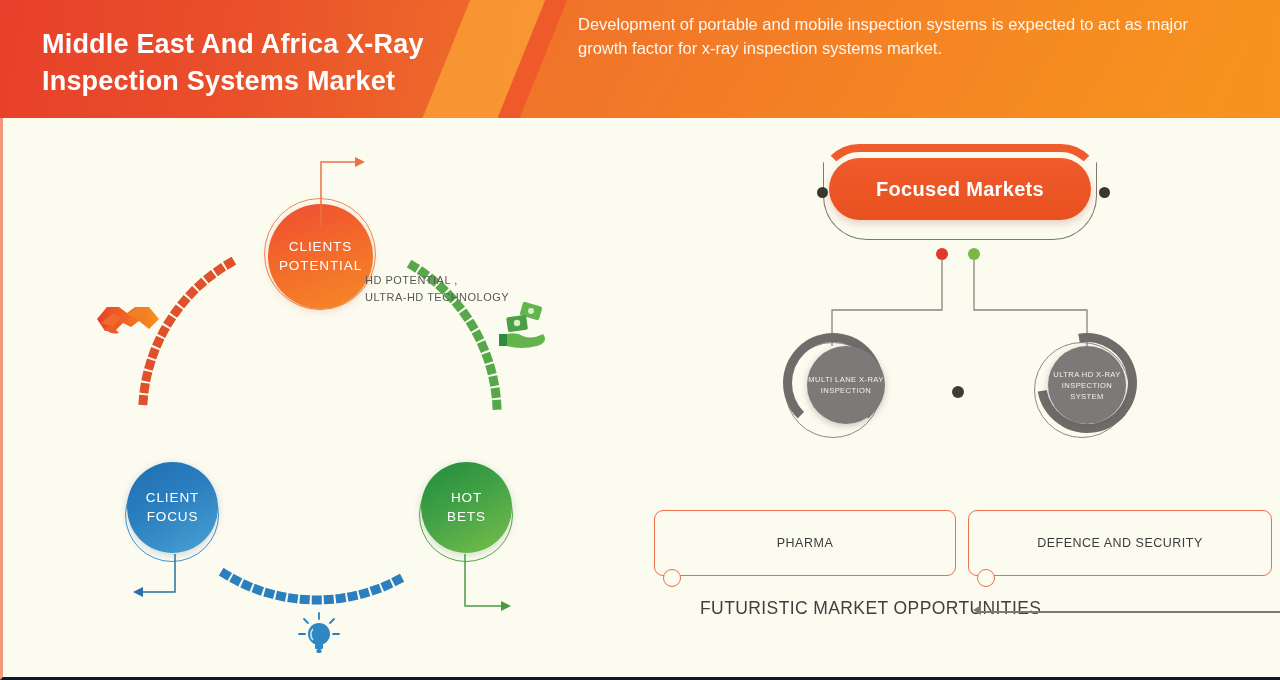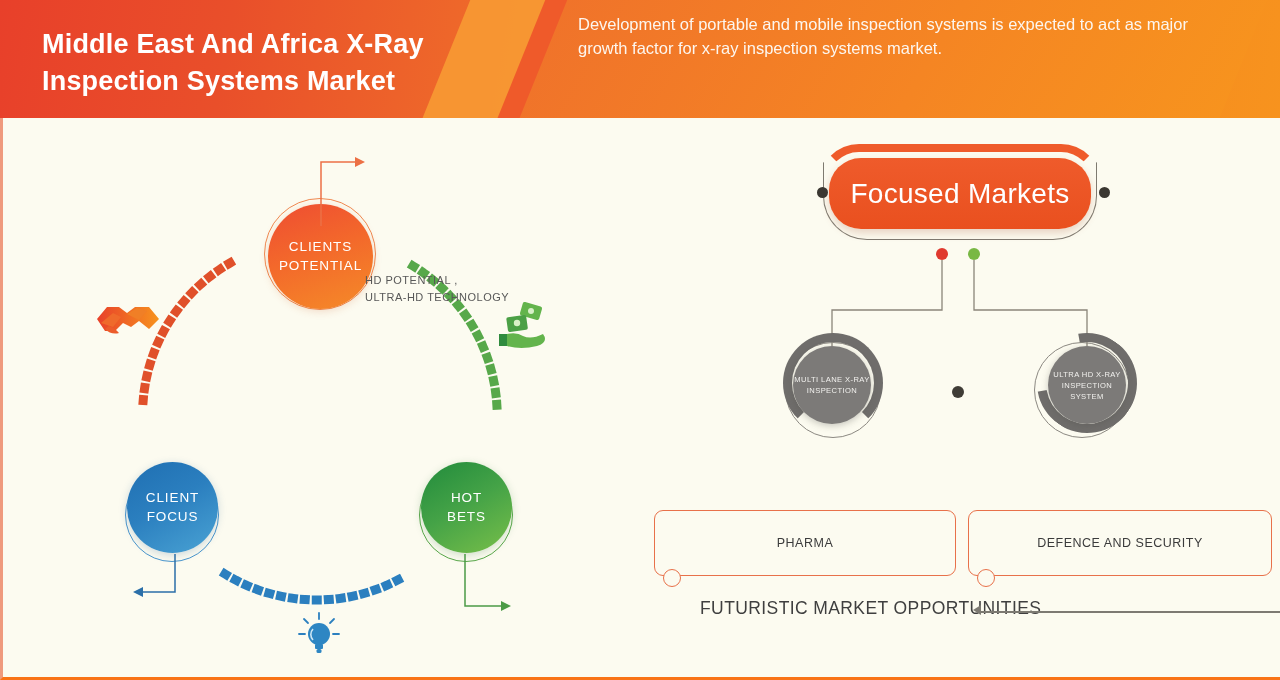--- a/index.html
+++ b/index.html
@@ -6,21 +6,21 @@
   body {
     width:1280px; height:680px;
     font-family:"Liberation Sans", sans-serif;
     background:#fcfbf0;
     overflow:hidden;
   }
   .page {
     position:relative; width:1280px; height:680px;
     background:#fcfbf0;
     border-left:3px solid #ef9a7d;
-    border-bottom:3px solid #f97316;
+    border-bottom:3px solid #0f172a;
   }
 
   
   .header {
     position:absolute; left:-3px; top:0; width:1283px; height:118px;
     background:linear-gradient(100deg,#e8402a 0%,#e94f2a 18%,#f0702a 42%,#f58220 70%,#f7931e 100%);
     overflow:hidden;
   }
   .hdr-diag1 {
     position:absolute; top:-20px; left:446px; width:90px; height:160px;
@@ -83,25 +83,25 @@
   .icon-box { position:absolute; }
 
   
   .lbl { position:absolute; color:#5d5d5d; font-size:11.5px; line-height:1.5; }
   #lbl-hd { left:362px; top:154px; letter-spacing:.5px; font-size:11px; color:#585858; }
 
   
   .right-zone { position:absolute; left:640px; top:118px; width:640px; height:562px; }
 
   .pill {
-    position:absolute; left:186px; top:40px; width:262px; height:71px;
+    position:absolute; left:186px; top:40px; width:262px; height:62px;
     background:linear-gradient(180deg,#ef5b2b 0%,#e9501f 100%);
     border-radius:32px;
     display:flex; align-items:center; justify-content:center;
-    color:#fff; font-size:28px; font-weight:normal; letter-spacing:.3px;
+    color:#fff; font-size:20px; font-weight:bold; letter-spacing:.3px;
     box-shadow:0 4px 9px rgba(160,70,30,.22);
     z-index:3;
   }
   .pill-arc-top {
     position:absolute; left:176px; top:26px; width:282px; height:60px;
     border:8px solid #ef5b2b; border-bottom-color:transparent;
     border-left-color:transparent; border-right-color:transparent;
     border-radius:40px 40px 0 0; z-index:2;
   }
   .pill-arc-bot {
@@ -124,21 +124,21 @@
     background:#7c7a78;
     display:flex; flex-direction:column; align-items:center; justify-content:center;
     color:#f2f1ee; font-size:7.6px; line-height:1.45; letter-spacing:.4px;
     text-align:center;
     box-shadow:0 2px 7px rgba(80,78,74,.3);
     z-index:3;
   }
   .garc-thick { position:absolute; border-radius:50%; z-index:2; }
   .garc-thin { position:absolute; border-radius:50%; border:1.1px solid #8c8982; z-index:1; }
 
-  #g1 { left:150px; top:228px; width:78px; height:78px;text-align:center; }
+  #g1 { left:164px; top:228px; width:78px; height:78px;text-align:center; }
   #g1-thick {
     left:140px; top:215px; width:100px; height:100px;
     border:9px solid #6f6d6b; border-bottom-color:transparent; transform:rotate(0deg);
   }
   #g1-thin { left:142px; top:224px; width:96px; height:96px; }
 
   #g2 { left:405px; top:228px; width:78px; height:78px; }
   #g2-thick {
     left:394px; top:215px; width:100px; height:100px;
     border:9px solid #6f6d6b; border-bottom-color:transparent; transform:rotate(125deg);

